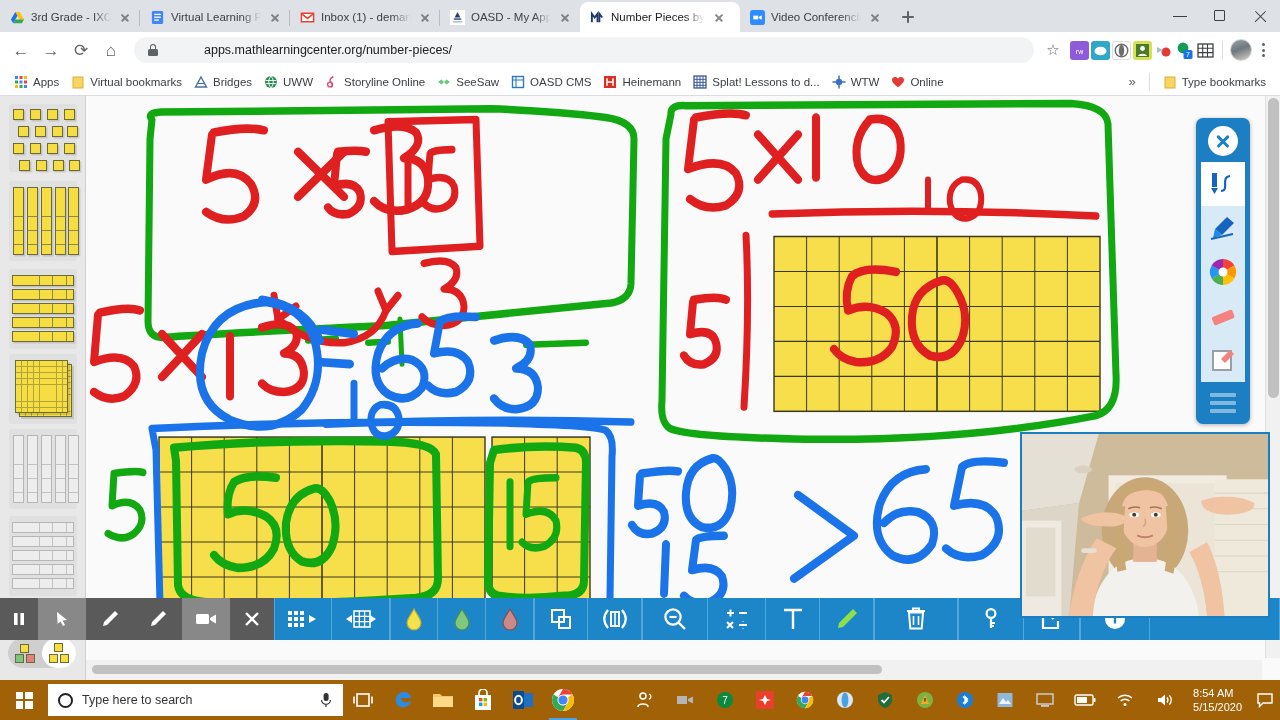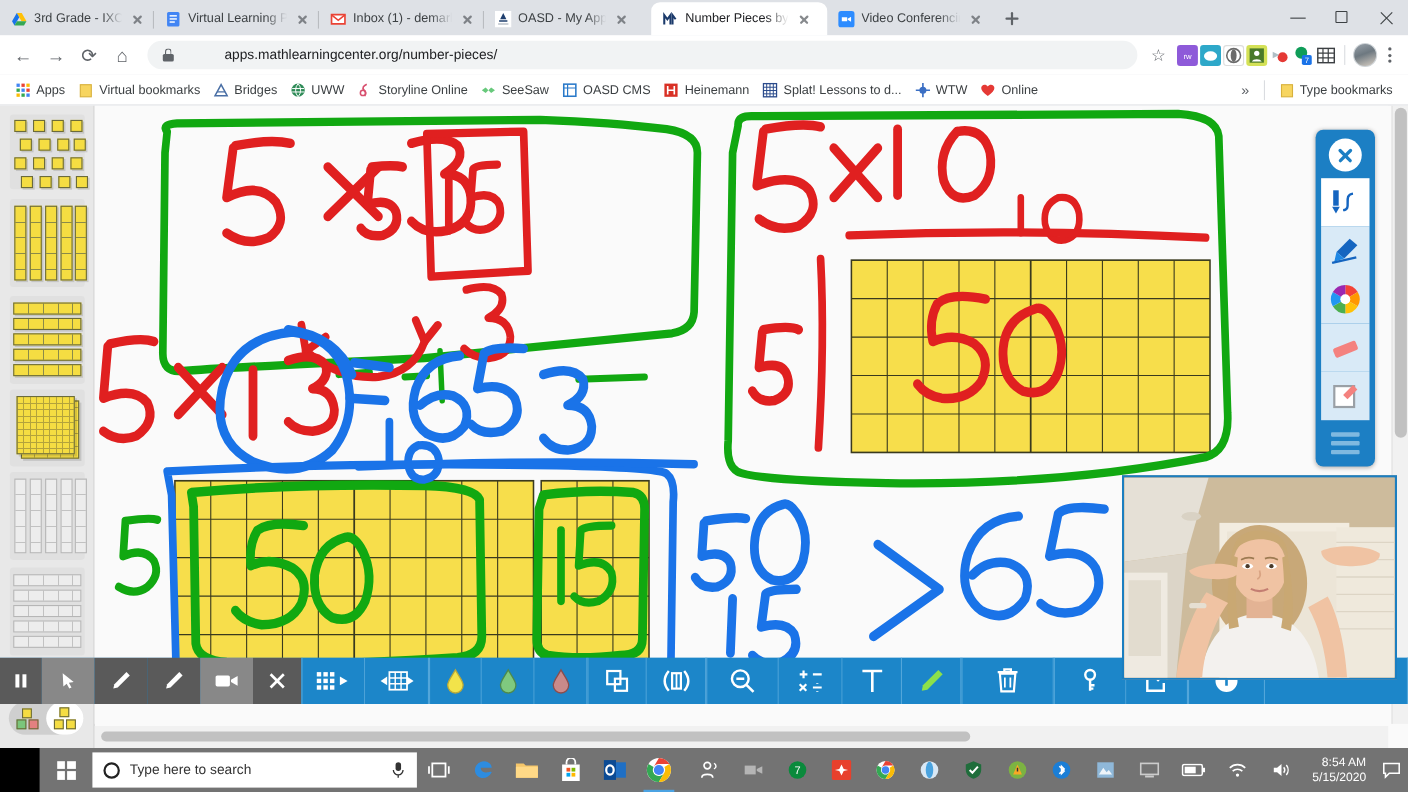--- a/index.html
+++ b/index.html
@@ -26,21 +26,21 @@
     display: flex; align-items: center; gap: 6px;
     padding: 0 7px 0 10px;
     font-size: 11.5px; color: #3c4043;
     border-radius: 8px 8px 0 0;
   }
   .tab .tlabel {
     white-space: nowrap; overflow: hidden;
     -webkit-mask-image: linear-gradient(90deg,#000 78%,transparent 100%);
             mask-image: linear-gradient(90deg,#000 78%,transparent 100%);
   }
-  .tab.active { background: #fff; color: #202124; margin-left: 12px; }
+  .tab.active { background: #fff; color: #202124; }
   .tab:not(.active) + .tab:not(.active)::before {
     content: ""; position: absolute; left: -1px; top: 8px;
     width: 1px; height: 16px; background: #b9bcc0;
   }
   .favicon { width: 15px; height: 15px; flex: none; position: relative; }
   .tabx {
     width: 16px; height: 16px; flex: none; border-radius: 50%;
     position: relative; opacity: .75;
   }
   .tabx::before, .tabx::after {
@@ -259,34 +259,34 @@
   
   .webcam {
     position: absolute; right: 10px; bottom: 62px; width: 250px; height: 186px;
     border: 2px solid #1b7ec0; overflow: hidden; background: #c8b69a;
   }
   .room { position: absolute; inset: 0; }
 
   
   .taskbar {
     position: absolute; left: 0; right: 0; bottom: 0; height: 40px;
-    background: #737373; display: flex; align-items: center; margin-left: 36px;
+    background: #a16207; display: flex; align-items: center;
   }
   .start { width: 48px; height: 40px; display: flex; align-items: center; justify-content: center; }
   .winlogo { width: 17px; height: 17px; display: grid; grid-template-columns: 1fr 1fr; grid-template-rows: 1fr 1fr; gap: 2px; }
   .winlogo i { background: #fff; }
   .searchbox {
     width: 295px; height: 32px; background: #fff; display: flex; align-items: center;
     padding: 0 10px; gap: 9px; font-size: 12.5px; color: #333;
   }
   .srch-o { width: 15px; height: 15px; border: 2px solid #222; border-radius: 50%; flex:none; }
   .mic { width: 14px; height: 16px; position: relative; flex:none; margin-left: auto; }
   .tb-icon { width: 40px; height: 40px; display: flex; align-items: center; justify-content: center; position: relative; flex:none; }
   .tb-clock {
-    color: #fff; font-size: 11px; line-height: 14px; text-align: right;
+    color: #fff; font-size: 11px; line-height: 14px; text-align: left;
     padding: 0 8px; flex: none;
   }
   .tb-notify { width: 30px; height: 40px; display: flex; align-items: center; justify-content: center; }
   .tb-active-underline { position: absolute; bottom: 0; left: 6px; right: 6px; height: 2.5px; background: #4ba3e3; }
 </style>
 </head>
 <body>
 
 <div id="screen">
 

